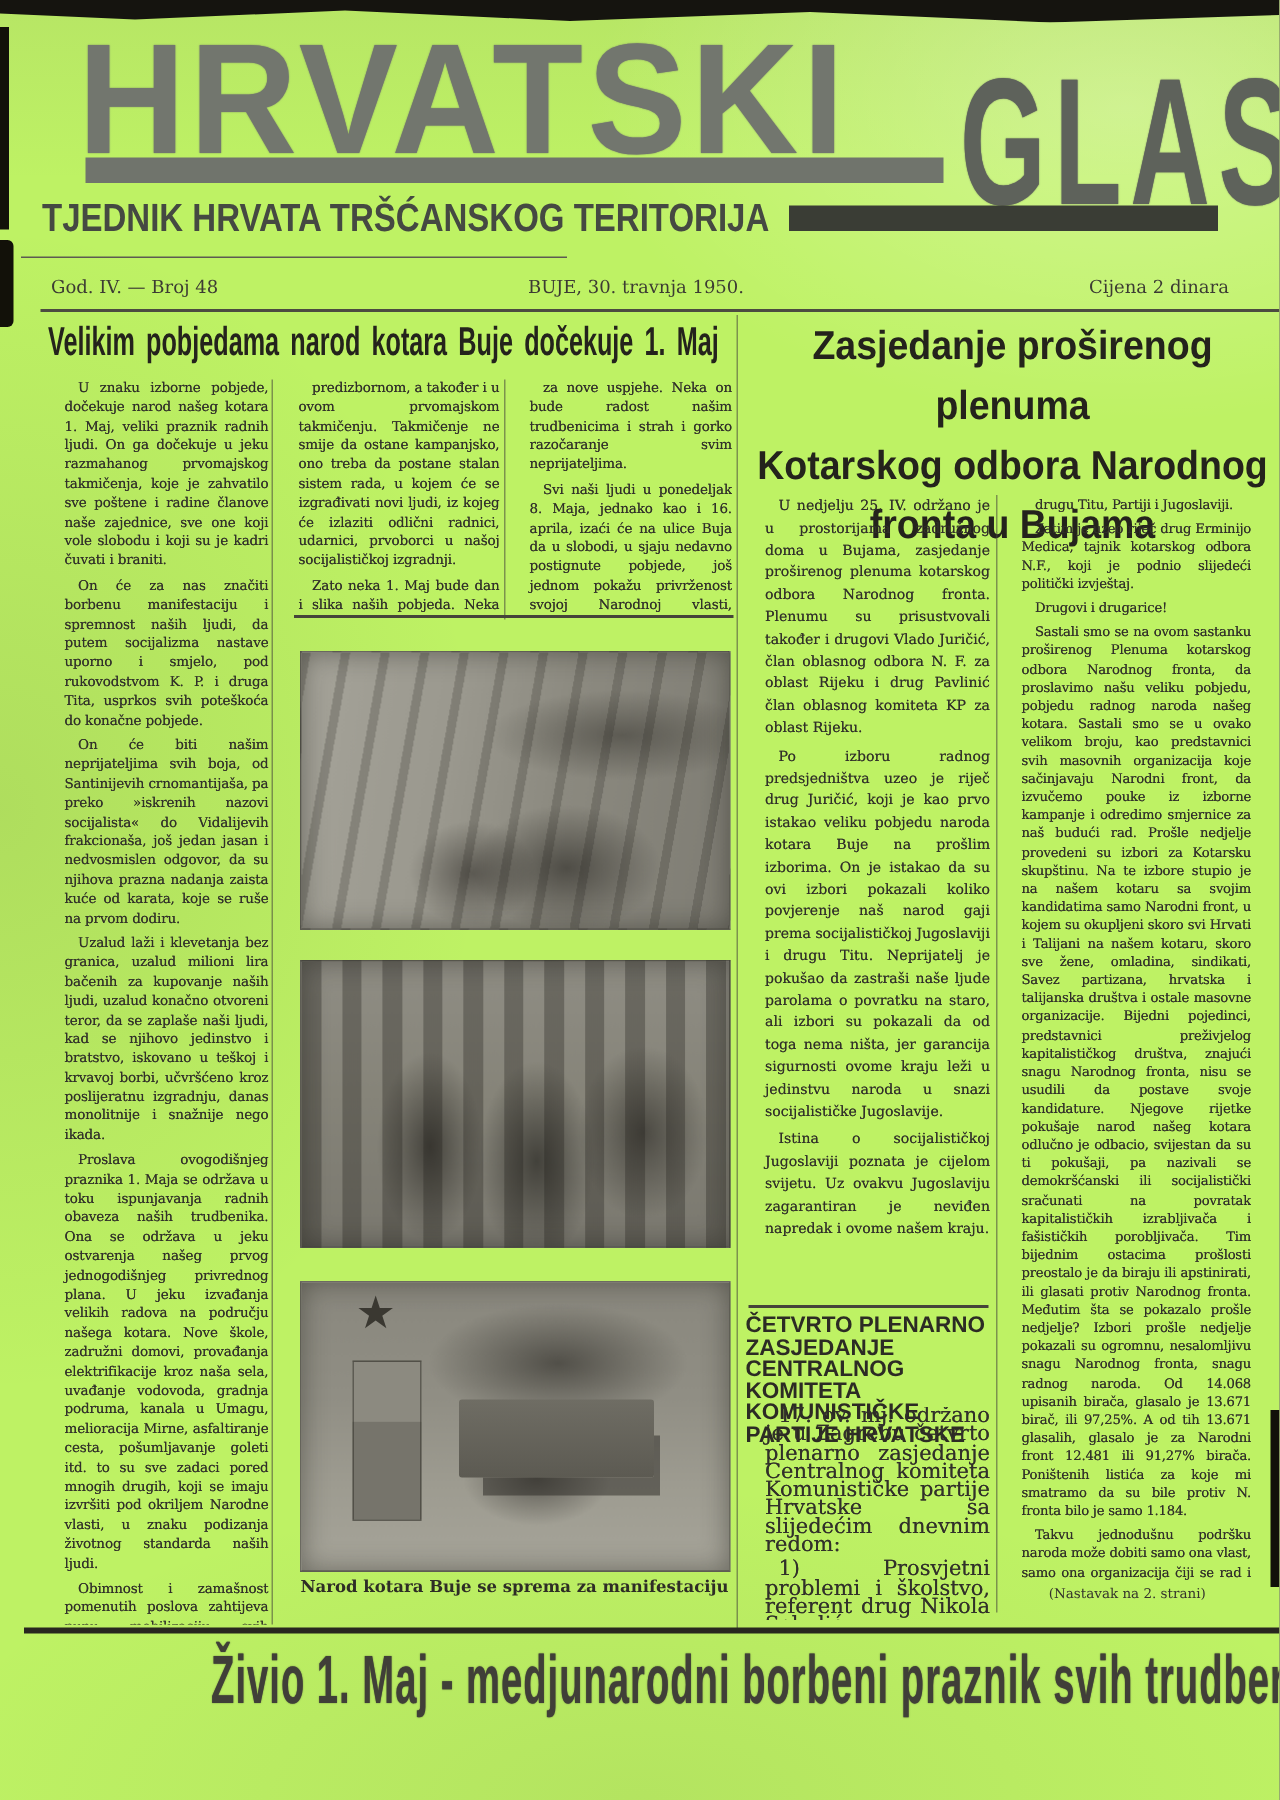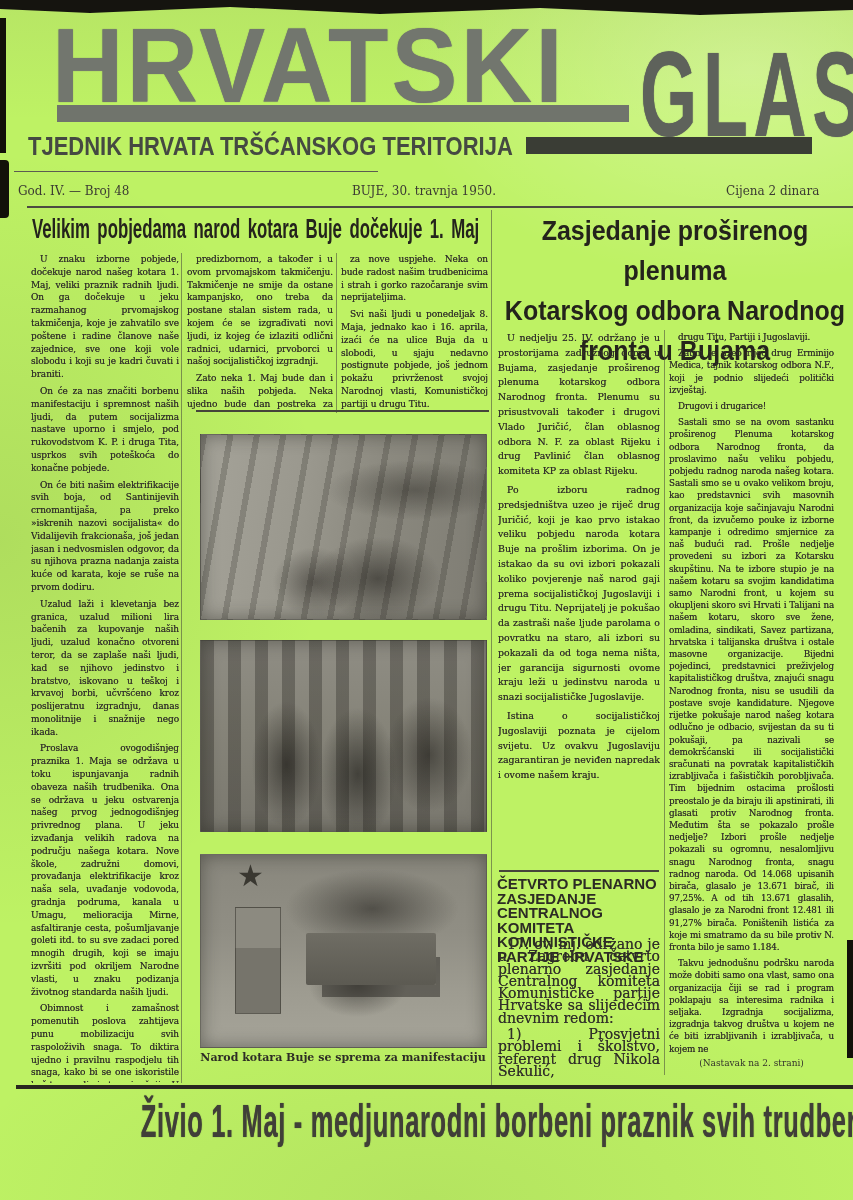--- a/index.html
+++ b/index.html
@@ -33,21 +33,21 @@
     font-family:"Liberation Sans",sans-serif;font-weight:bold;font-size:102px;
     letter-spacing:8px;color:#5e625b;transform:scale(.72,1.18);transform-origin:left top;
     text-shadow:0 0 1px #595d57;}
   .tagline{position:absolute;left:28px;top:131px;
     font-family:"Liberation Sans",sans-serif;font-weight:bold;font-size:25px;
     color:#454942;transform:scale(.88,1.05);transform-origin:left top;white-space:nowrap;}
   .tag-bar{position:absolute;left:526px;top:137px;width:286px;height:17px;background:#3a3d35;}
   .thin-rule{position:absolute;left:14px;top:171px;width:364px;height:1px;background:#5c5b51;}
   
   .dateline{position:absolute;top:184px;font-size:12px;color:#3c3b33;font-family:"DejaVu Serif",serif;}
-  .dl-issue{left:18px;}
+  .dl-issue{left:34px;}
   .dl-date{left:352px;}
   .dl-price{left:726px;}
   .main-rule{position:absolute;left:27px;top:206px;width:826px;height:2px;background:#4c4b41;}
   
   .hl-left{position:absolute;left:32px;top:213px;white-space:nowrap;
     font-family:"Liberation Sans",sans-serif;font-weight:bold;font-size:24px;color:#24231c;
     transform:scale(.70,1.12);transform-origin:left top;word-spacing:4px;}
   .hl-right{position:absolute;left:497px;top:211px;width:356px;text-align:center;
     font-family:"Liberation Sans",sans-serif;font-weight:bold;font-size:25px;line-height:37px;
     color:#24231c;transform:scaleY(1.08);transform-origin:center top;}
@@ -57,21 +57,21 @@
   .vd-main{left:491px;top:210px;height:877px;}
   .vd-12{left:181px;top:253px;height:830px;}
   .vd-23{left:336px;top:253px;height:160px;}
   .vd-45{left:664px;top:330px;height:745px;}
   .rule-23{position:absolute;left:196px;top:410px;width:293px;height:2px;background:#45443a;}
   .rule-sub{position:absolute;left:499px;top:870px;width:160px;height:2px;background:#45443a;}
   .rule-bottom{position:absolute;left:16px;top:1085px;width:837px;height:4px;background:#28271f;}
   
   .col{position:absolute;overflow:hidden;text-align:justify;
     font-family:"DejaVu Serif",serif;color:#31302a;text-shadow:0 0 .4px rgba(45,44,38,.8);}
-  .col p{margin:0 0 4px 0;text-indent:9px;}
+  .col p{margin:0 0 4px 12px;text-indent:9px;}
   .c1{left:31px; top:253px;width:148px;height:830px;font-size:9px;line-height:12.8px;letter-spacing:-.1px;}
   .c2{left:187px;top:253px;width:146px;height:156px;font-size:9px;line-height:12.8px;letter-spacing:-.1px;}
   .c3{left:341px;top:253px;width:147px;height:156px;font-size:9px;line-height:12.8px;letter-spacing:-.1px;}
   .c4{left:498px;top:331px;width:162px;height:538px;font-size:9.4px;line-height:14.8px;}
   .c4b{left:498px;top:938px;width:162px;height:142px;font-size:14px;line-height:12.3px;}
   .c5{left:669px;top:331px;width:165px;height:724px;font-size:8.8px;line-height:12.2px;letter-spacing:-.15px;}
   .subhead{position:absolute;left:497px;top:877px;width:164px;
     font-family:"Liberation Sans",sans-serif;font-weight:bold;font-size:15px;line-height:14.5px;color:#2c2b24;}
   .contnote{position:absolute;left:669px;top:1058px;width:165px;text-align:center;
     font-size:9px;color:#34332c;}
@@ -144,21 +144,21 @@
 
   <div class="vdiv vd-main"></div>
   <div class="vdiv vd-12"></div>
   <div class="vdiv vd-23"></div>
   <div class="vdiv vd-45"></div>
   <div class="rule-23"></div>
 
   <div class="col c1">
     <p>U znaku izborne pobjede, dočekuje narod našeg kotara 1. Maj, veliki praznik radnih ljudi. On ga dočekuje u jeku razmahanog prvomajskog takmičenja, koje je zahvatilo sve poštene i radine članove naše zajednice, sve one koji vole slobodu i koji su je kadri čuvati i braniti.</p>
     <p>On će za nas značiti borbenu manifestaciju i spremnost naših ljudi, da putem socijalizma nastave uporno i smjelo, pod rukovodstvom K. P. i druga Tita, usprkos svih poteškoća do konačne pobjede.</p>
-    <p>On će biti našim elektrifikacije svih boja, od Santinijevih crnomantijaša, pa preko »iskrenih nazovi socijalista« do Vidalijevih frakcionaša, još jedan jasan i nedvosmislen odgovor, da su njihova prazna nadanja zaista kuće od karata, koje se ruše na prvom dodiru.</p>
+    <p>On će biti našim neprijateljima svih boja, od Santinijevih crnomantijaša, pa preko »iskrenih nazovi socijalista« do Vidalijevih frakcionaša, još jedan jasan i nedvosmislen odgovor, da su njihova prazna nadanja zaista kuće od karata, koje se ruše na prvom dodiru.</p>
     <p>Uzalud laži i klevetanja bez granica, uzalud milioni lira bačenih za kupovanje naših ljudi, uzalud konačno otvoreni teror, da se zaplaše naši ljudi, kad se njihovo jedinstvo i bratstvo, iskovano u teškoj i krvavoj borbi, učvršćeno kroz poslijeratnu izgradnju, danas monolitnije i snažnije nego ikada.</p>
     <p>Proslava ovogodišnjeg praznika 1. Maja se održava u toku ispunjavanja radnih obaveza naših trudbenika. Ona se održava u jeku ostvarenja našeg prvog jednogodišnjeg privrednog plana. U jeku izvađanja velikih radova na području našega kotara. Nove škole, zadružni domovi, provađanja elektrifikacije kroz naša sela, uvađanje vodovoda, gradnja podruma, kanala u Umagu, melioracija Mirne, asfaltiranje cesta, pošumljavanje goleti itd. to su sve zadaci pored mnogih drugih, koji se imaju izvršiti pod okriljem Narodne vlasti, u znaku podizanja životnog standarda naših ljudi.</p>
     <p>Obimnost i zamašnost pomenutih poslova zahtijeva punu mobilizaciju svih raspoloživih snaga. To diktira ujedno i pravilnu raspodjelu tih snaga, kako bi se one iskoristile baš tamo gdje je to najnužnije. U najskorije vrijeme potrebno je pronaći 680 radnika u građevinarstvu, koji su potrebni za izvađanje otvorenih radova. Jednako tako formiranje frontovskih dobrovoljnih radnih brigada spada u važan zadatak naših masovnih organizacija koje su se u punoj mjeri založile u</p>
   </div>
   <div class="col c2">
     <p>predizbornom, a također i u ovom prvomajskom takmičenju. Takmičenje ne smije da ostane kampanjsko, ono treba da postane stalan sistem rada, u kojem će se izgrađivati novi ljudi, iz kojeg će izlaziti odlični radnici, udarnici, prvoborci u našoj socijalističkoj izgradnji.</p>
     <p>Zato neka 1. Maj bude dan i slika naših pobjeda. Neka ujedno bude dan postreka za nova djela, za nove radne pobjede,</p>
   </div>
   <div class="col c3">
     <p>za nove uspjehe. Neka on bude radost našim trudbenicima i strah i gorko razočaranje svim neprijateljima.</p>

